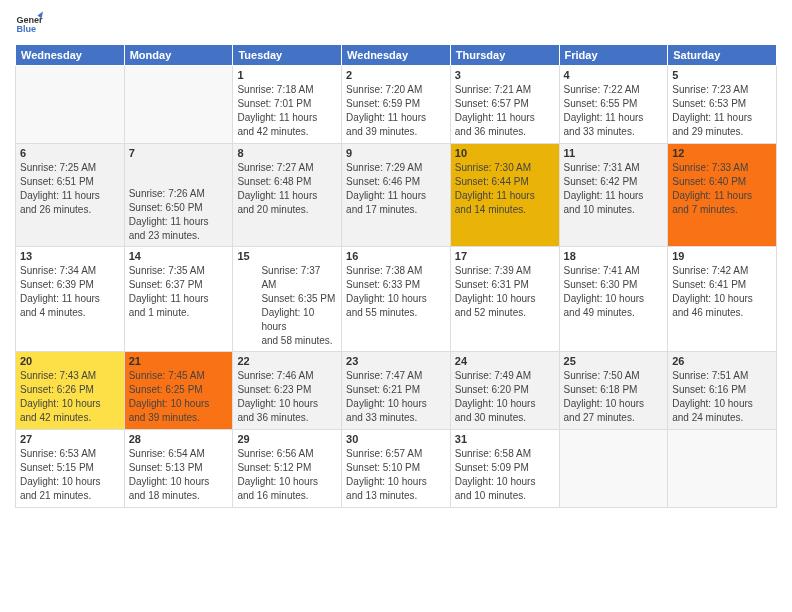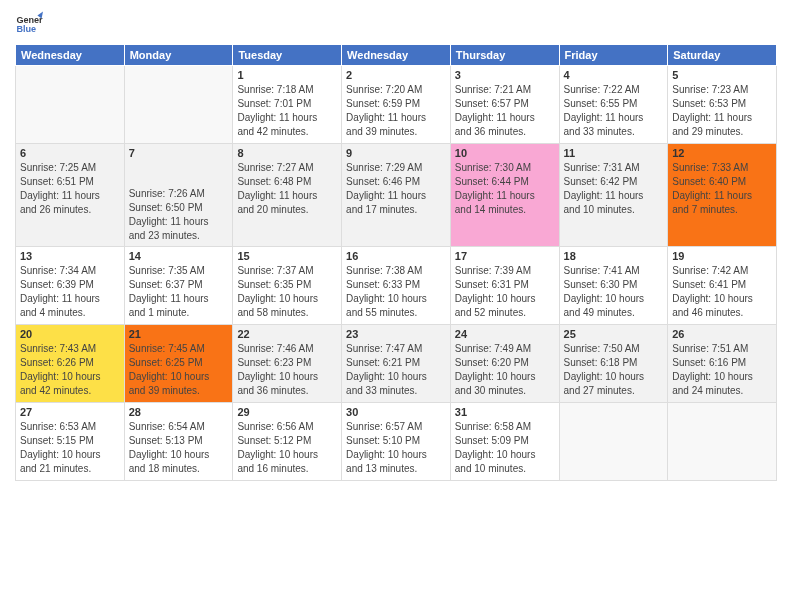--- a/index.html
+++ b/index.html
@@ -178,21 +178,21 @@
 Daylight: 11 hours
 and 20 minutes.</div>
           </td>
           <td style="background: rgb(242, 242, 242);">
             <div class="day-number">9</div>
             <div class="day-info" style="white-space: pre-line;">Sunrise: 7:29 AM
 Sunset: 6:46 PM
 Daylight: 11 hours
 and 17 minutes.</div>
           </td>
-          <td style="background: #f9a8d4;">
+          <td style="background: #eab308;">
             <div class="day-number">10</div>
             <div class="day-info" style="white-space: pre-line;">Sunrise: 7:30 AM
 Sunset: 6:44 PM
 Daylight: 11 hours
 and 14 minutes.</div>
           </td>
           <td style="background: rgb(242, 242, 242);">
             <div class="day-number">11</div>
             <div class="day-info" style="white-space: pre-line;">Sunrise: 7:31 AM
 Sunset: 6:42 PM
@@ -217,21 +217,21 @@
           </td>
           <td>
             <div class="day-number">14</div>
             <div class="day-info" style="white-space: pre-line;">Sunrise: 7:35 AM
 Sunset: 6:37 PM
 Daylight: 11 hours
 and 1 minute.</div>
           </td>
           <td>
             <div class="day-number">15</div>
-            <div class="day-info" style="white-space: pre-line;">Sunrise: 7:37 AM
+            <div class="day-info" style="white-space: pre-line; margin-left: 24px;">Sunrise: 7:37 AM
 Sunset: 6:35 PM
 Daylight: 10 hours
 and 58 minutes.</div>
           </td>
           <td>
             <div class="day-number">16</div>
             <div class="day-info" style="white-space: pre-line;">Sunrise: 7:38 AM
 Sunset: 6:33 PM
 Daylight: 10 hours
 and 55 minutes.</div>

